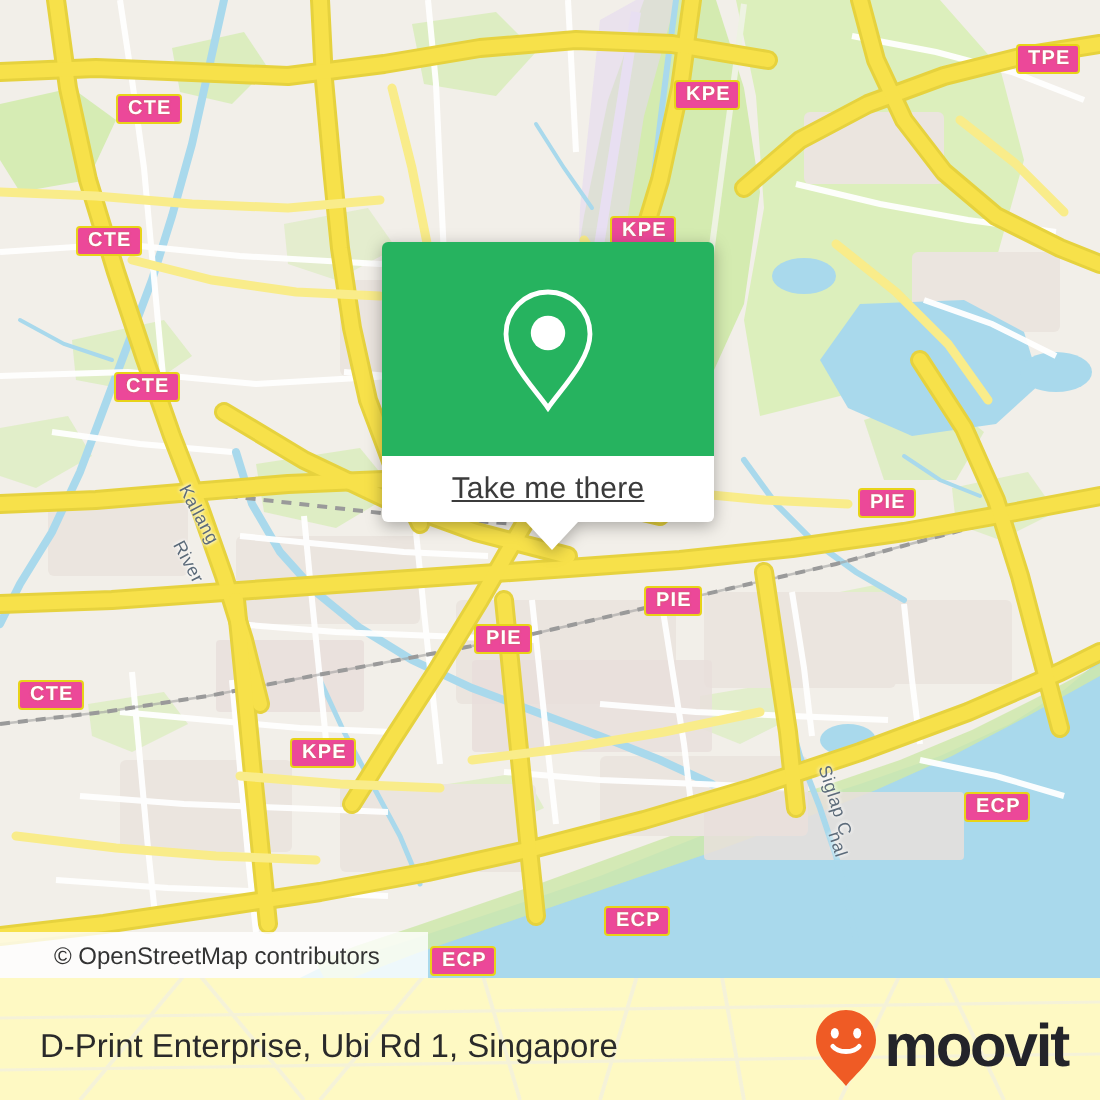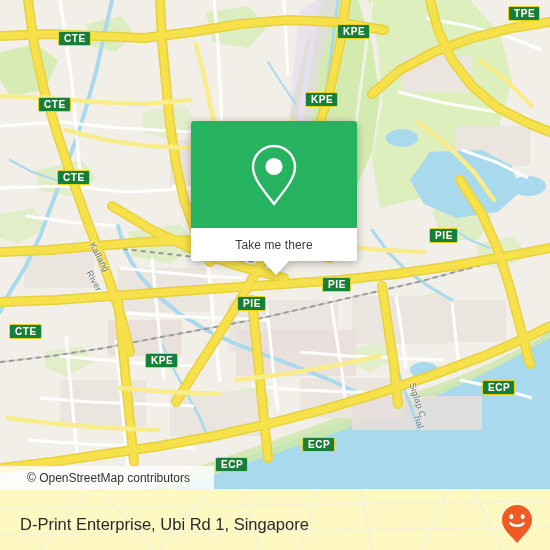--- a/index.html
+++ b/index.html
@@ -34,35 +34,36 @@
     position: absolute;
     left: 0; top: 0;
     width: 550px;
     height: 489px;
     display: block;
   }
 
   
   .shield {
     position: absolute;
-    background: #15803d;
+    background: #ec4899;
     border: 1.5px solid #e8d318;
     border-radius: 2px;
     color: #ffffff;
     font-family: "Liberation Sans", sans-serif;
     font-size: 10px;
     font-weight: bold;
     letter-spacing: 0.6px;
     line-height: 13px;
     height: 13px;
     padding: 0 4px 0 5px;
     text-align: center;
     text-shadow: 0 0 1px rgba(160,140,0,.55);
     white-space: nowrap;
     box-sizing: content-box;
+    margin-top: 16px;
   }
 
   
   .water-label {
     position: absolute;
     color: #5c6b7a;
     font-family: "Liberation Sans", sans-serif;
     font-size: 9px;
     white-space: nowrap;
     letter-spacing: .3px;
@@ -90,22 +91,23 @@
     background: #ffffff;
     height: 33px;
     border-radius: 0 0 3px 3px;
     display: flex;
     align-items: center;
     justify-content: center;
   }
   #popup-foot-label {
     color: #3b3b3b;
     font-family: "Liberation Sans", sans-serif;
-    font-size: 12px;
+    font-size: 15px;
     letter-spacing: .1px;
+    text-decoration: underline;
   }
   #popup-tail {
     position: absolute;
     left: 72px;
     top: 140px;
     width: 0; height: 0;
     border-left: 13px solid transparent;
     border-right: 13px solid transparent;
     border-top: 14px solid #ffffff;
   }
@@ -430,16 +432,17 @@
       </g>
     </svg>
     <span id="footer-title">D-Print Enterprise, Ubi Rd 1, Singapore</span>
     <div id="brand">
       <svg width="34" height="40" viewBox="0 0 34 40">
         <path d="M17 1 C8.7 1 2 7.7 2 16 C2 25.5 12.4 33 17 39 C21.6 33 32 25.5 32 16 C32 7.7 25.3 1 17 1 Z" fill="#ef5b25"></path>
         <ellipse cx="11.4" cy="12.6" rx="2.0" ry="2.6" fill="#ffffff"></ellipse>
         <ellipse cx="22.6" cy="12.6" rx="2.0" ry="2.6" fill="#ffffff"></ellipse>
         <path d="M10.4 19.2 C13 22.6 21 22.6 23.6 19.2" stroke="#ffffff" stroke-width="2.4" fill="none" stroke-linecap="round"></path>
       </svg>
+      <span id="brand-name">moovit</span>
     </div>
   </div>
 
 </div>
 
 </body></html>

